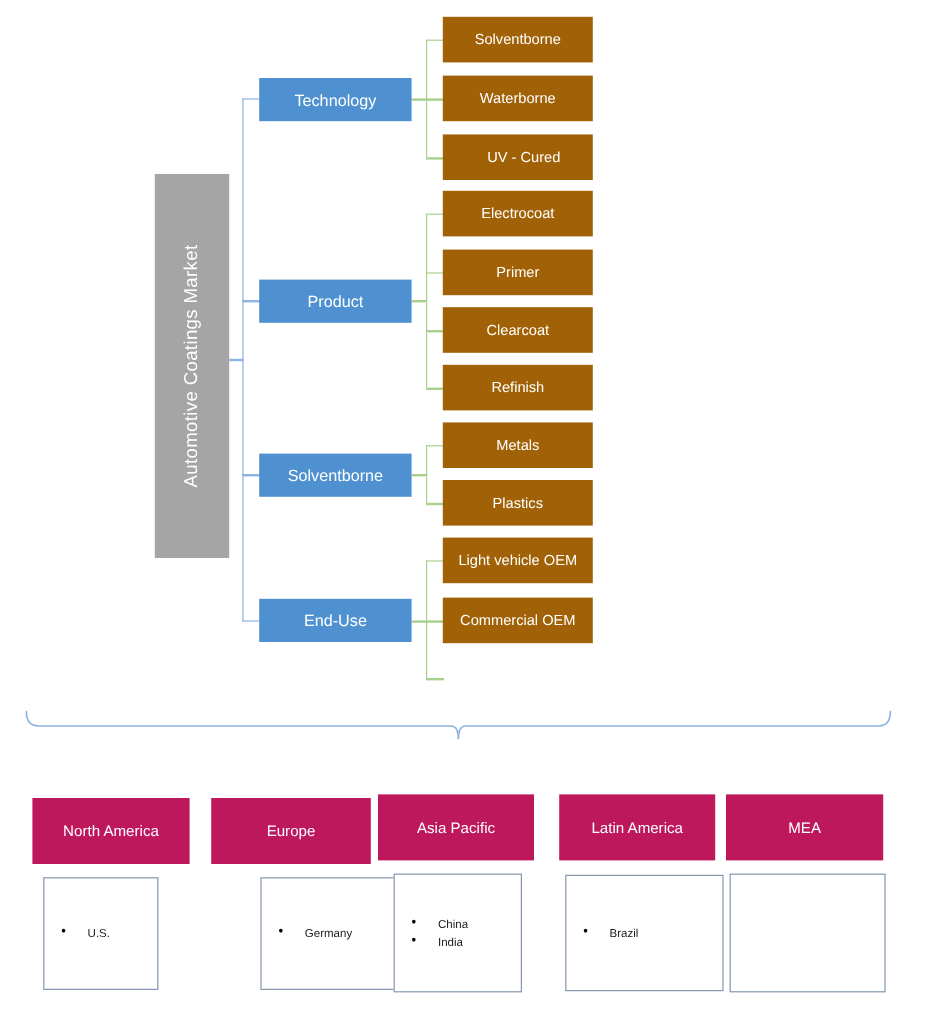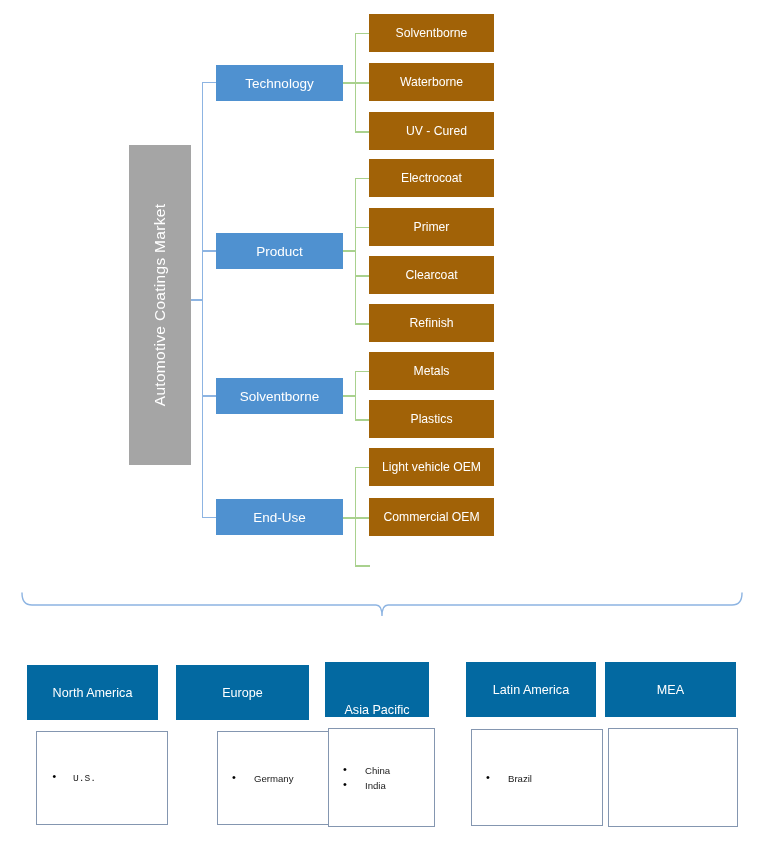--- a/index.html
+++ b/index.html
@@ -78,21 +78,21 @@
   .gline { position: absolute; background: #a9d18e; }
   .gline-v { width: 1px; }
   .gline-h { height: 1px; }
 
   
   .bracket-svg { position: absolute; left: 0; top: 588px; }
 
   
   .region-head {
     height: 55px;
-    background: #0369a1;
+    background: #be185d;
     color: #ffffff;
     font-size: 12.6px;
     display: flex;
     align-items: center;
     justify-content: center;
     text-align: center;
   }
   
   .region-body {
     background: #ffffff;
@@ -220,31 +220,31 @@
   <svg class="bracket-svg" width="774" height="45" viewBox="0 0 774 45">
     <path d="M 22,5 Q 22,17 32,17 L 376,17 Q 382,17 382,28 Q 382,17 388,17 L 732,17 Q 742,17 742,5" fill="none" stroke="#8db4e2" stroke-width="1.4" stroke-linecap="round"></path>
   </svg>
 
   <div class="abs region-head" style="left:27px;  top:665px; width:131px;">
       <span>North America</span>
     </div>
   <div class="abs region-head" style="left:176px; top:665px; width:133px;">
       <span>Europe</span>
     </div>
-  <div class="abs region-head" style="left:325px; top:662px; width:104px;align-items:flex-end;">
+  <div class="abs region-head" style="left:315px; top:662px; width:130px;">
       <span>Asia Pacific</span>
     </div>
   <div class="abs region-head" style="left:466px; top:662px; width:130px;">
       <span>Latin America</span>
     </div>
   <div class="abs region-head" style="left:605px; top:662px; width:131px;text-align:center;">
       <span>MEA</span>
     </div>
 
-  <div class="abs region-body" style="left:36px;  top:731px; width:132px; height:94px;font-family:Liberation Mono, monospace;">
+  <div class="abs region-body" style="left:36px;  top:731px; width:96px; height:94px;">
     <ul>
       <li>U.S.</li>
     </ul>
   </div>
 
   <div class="abs region-body" style="left:183px; top:731px; width:116px; height:94px;margin-left:34px;">
     <ul>
       <li>Germany</li>
     </ul>
   </div>

